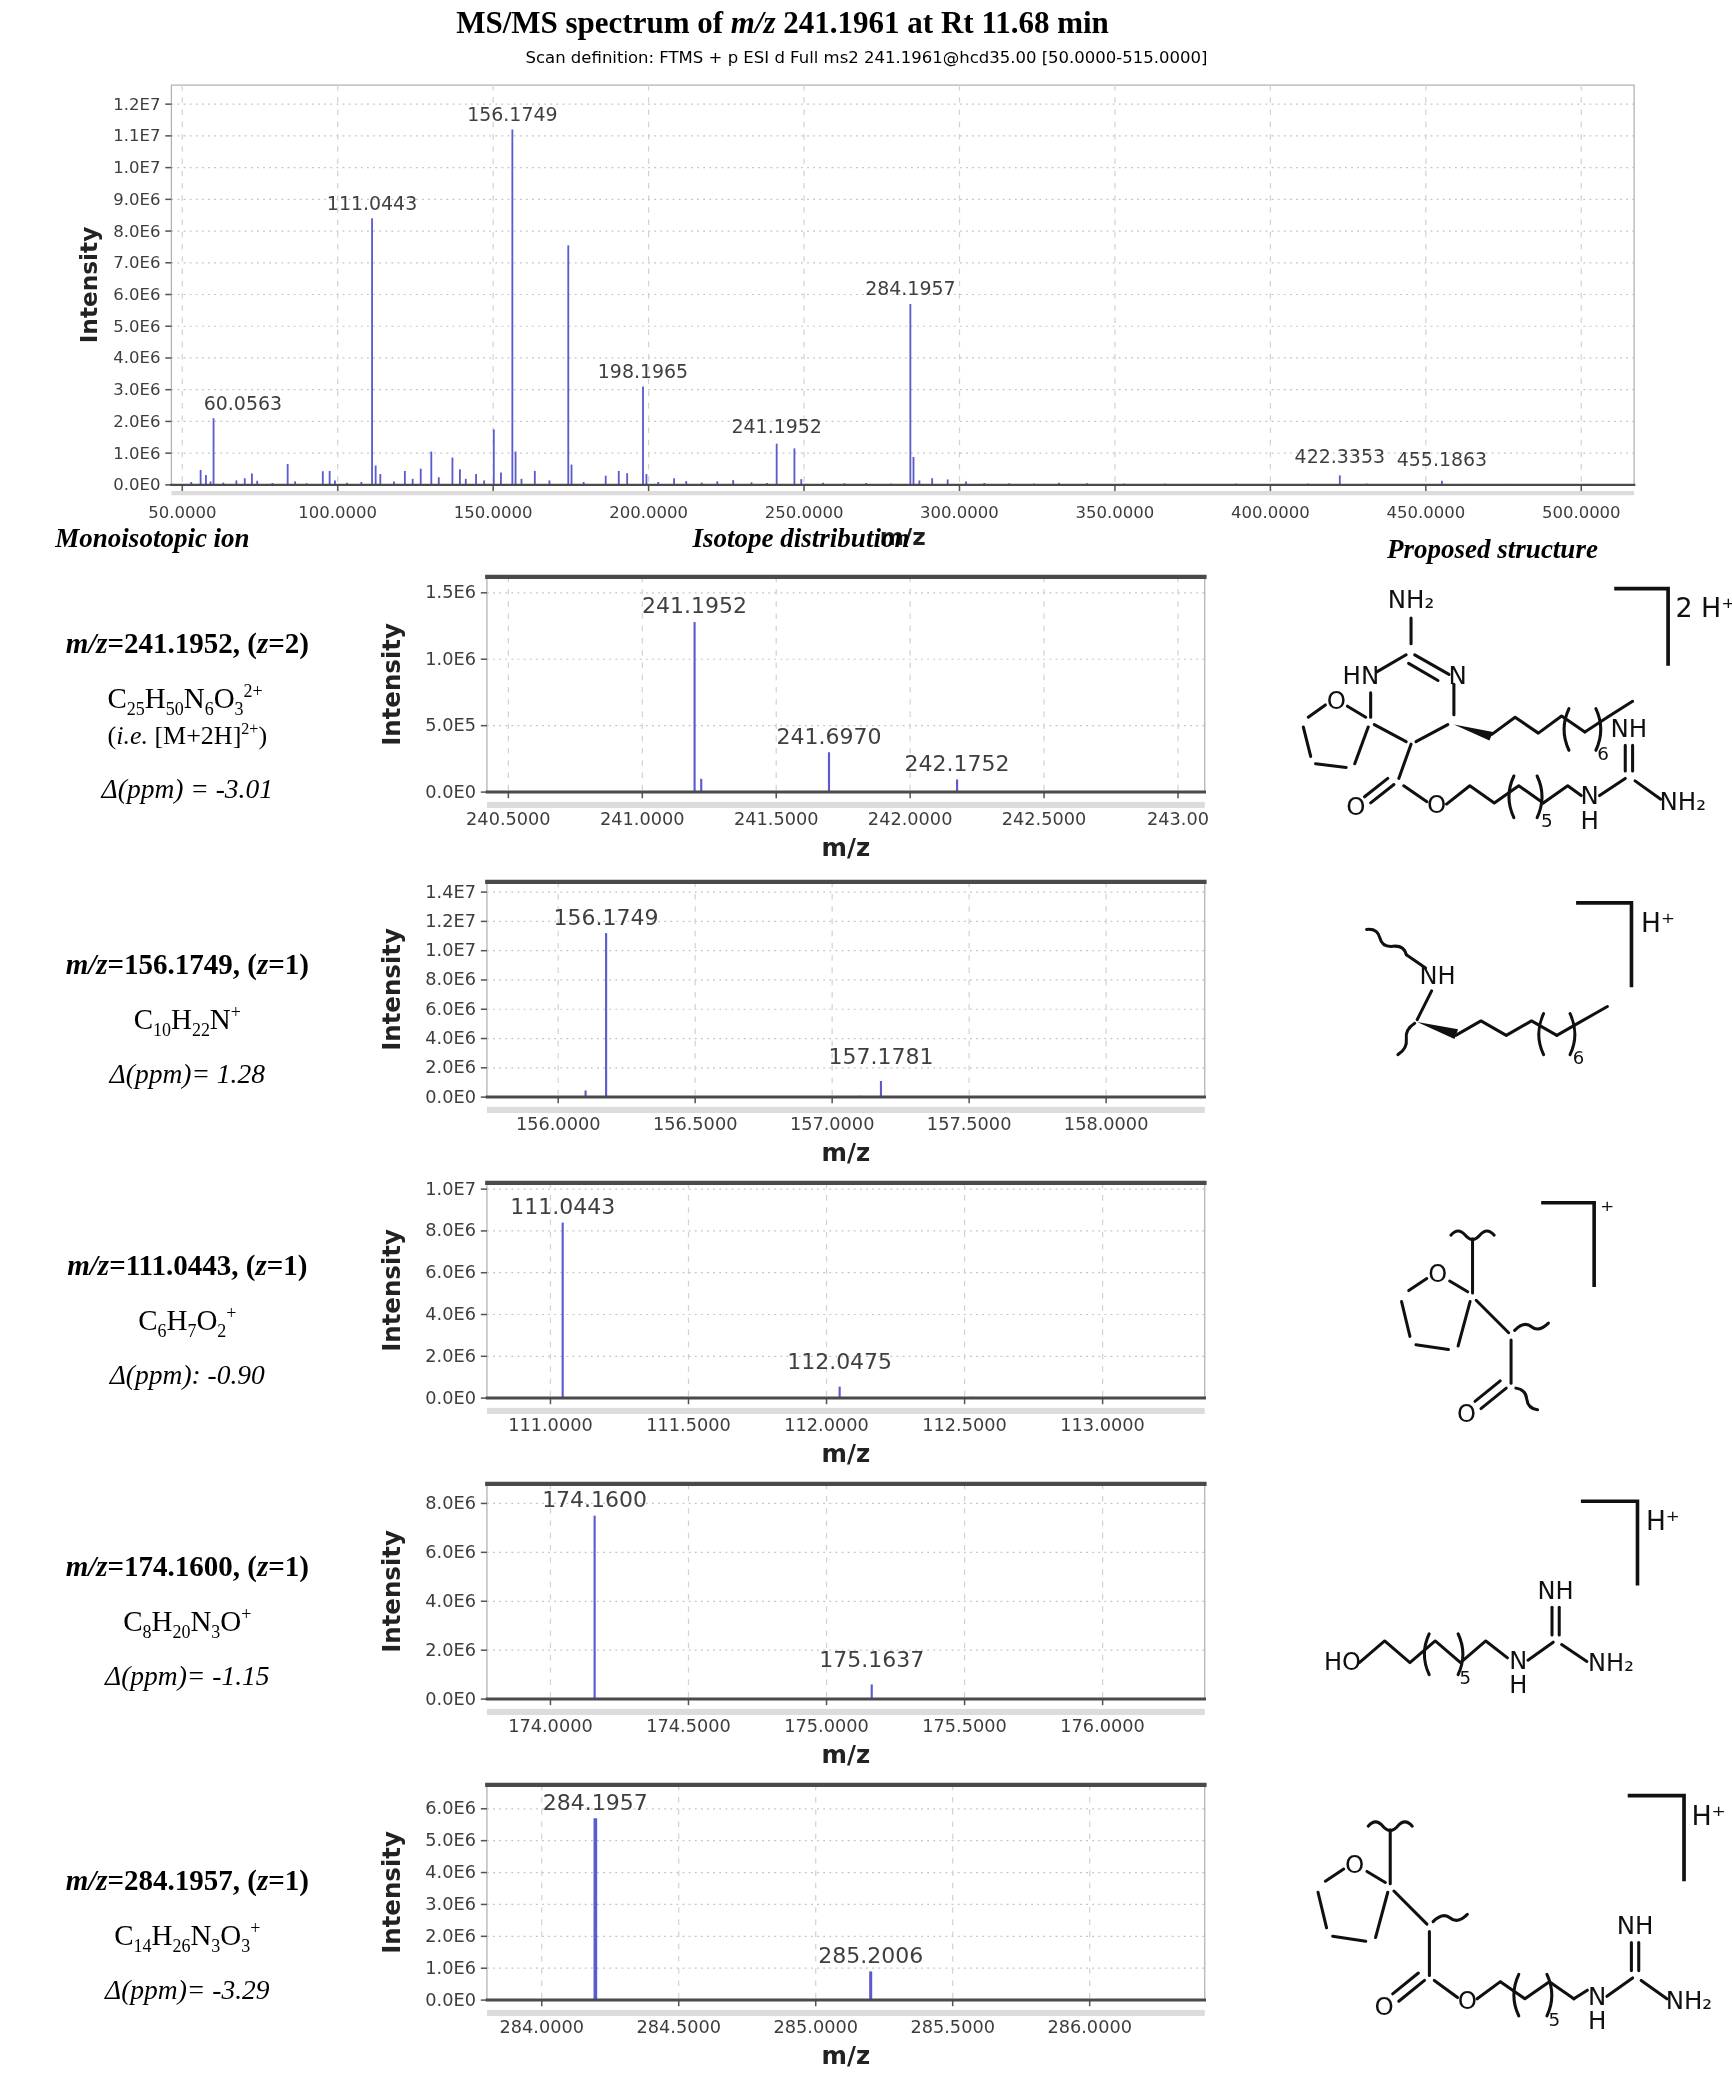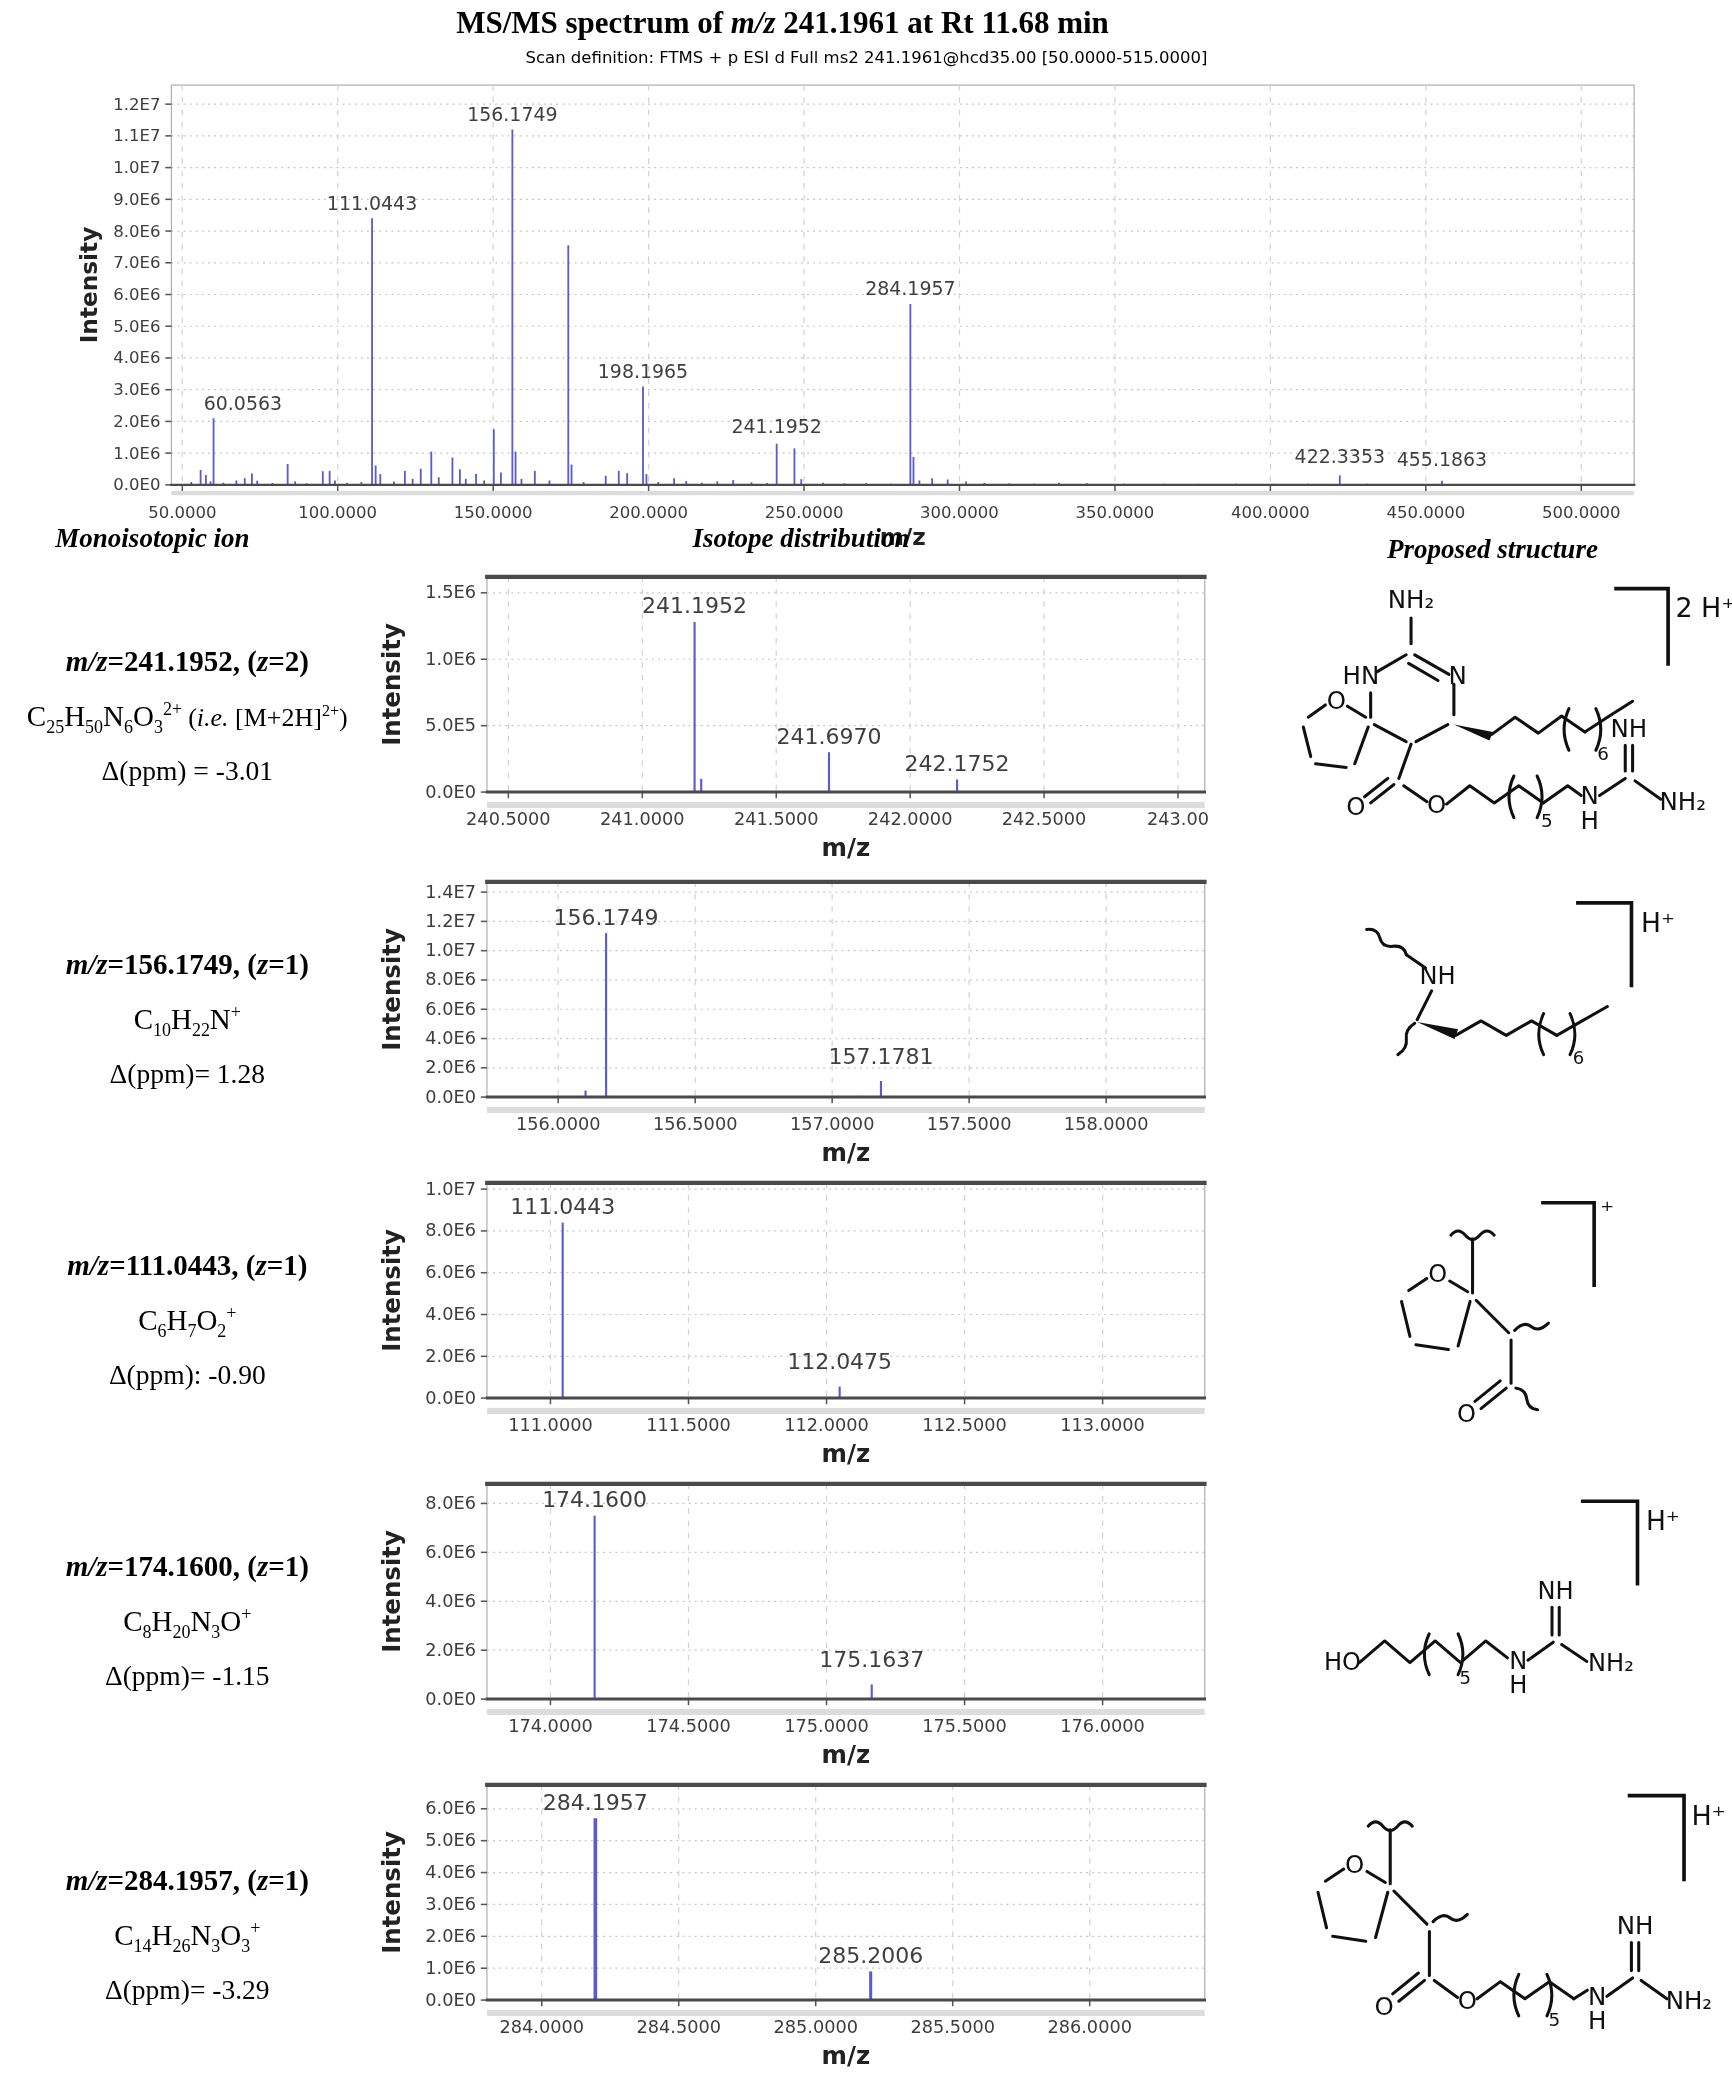--- a/index.html
+++ b/index.html
@@ -7,25 +7,25 @@
   .title{position:absolute;top:4.9px;left:0;width:1565px;text-align:center;font-size:31px;font-weight:bold;}
   .subtitle{position:absolute;top:48px;left:0;width:1733px;text-align:center;font-family:"DejaVu Sans",sans-serif;font-size:16.5px;color:#000000;}
   .chart{position:absolute;}
   .main-chart{top:68px;left:72px;width:1590px;height:489px;}
   .colhead{position:absolute;font-size:27px;font-weight:bold;font-style:italic;text-align:center;}
   #ch1{left:12px;width:281px;top:523px;}
   #ch2{left:538px;width:526px;top:523px;}
   #ch3{left:1266px;width:453px;top:534px;}
   .row{position:absolute;left:0;width:1733px;}
   .ion-info{position:absolute;left:9.8px;width:355px;top:0;bottom:0;display:flex;flex-direction:column;justify-content:center;align-items:center;gap:22px;text-align:center;}
-  .fgroup{display:flex;gap:6.1px;align-items:flex-end;}
+  .fgroup{display:flex;flex-direction:column;gap:6.1px;align-items:flex-start;}
   .mz{font-size:29px;font-weight:bold;}
   .formula{font-size:29px;}
   .note{font-size:26px;}
-  .delta{font-size:27.5px;}
+  .delta{font-size:27.5px;font-style:italic;}
   span.i{font-style:italic;}
   span.sub{vertical-align:sub;font-size:62%;line-height:0;}
   span.sup{vertical-align:super;font-size:62%;line-height:0;}
   .iso-chart{left:372px;top:3.7px;width:856px;height:301px;}
   .structure{position:absolute;left:1247px;top:0;bottom:0;width:486px;}
   .structure svg{width:100%;height:100%;}
   .bond{stroke:#101010;stroke-width:5;fill:none;stroke-linecap:round;stroke-linejoin:round;}
   .bracket{stroke:#101010;stroke-width:6;fill:none;}
   .wedge{fill:#101010;stroke:none;}
   .atom{font-family:"DejaVu Sans",sans-serif;font-size:40px;fill:#101010;text-anchor:middle;font-weight:500;}

